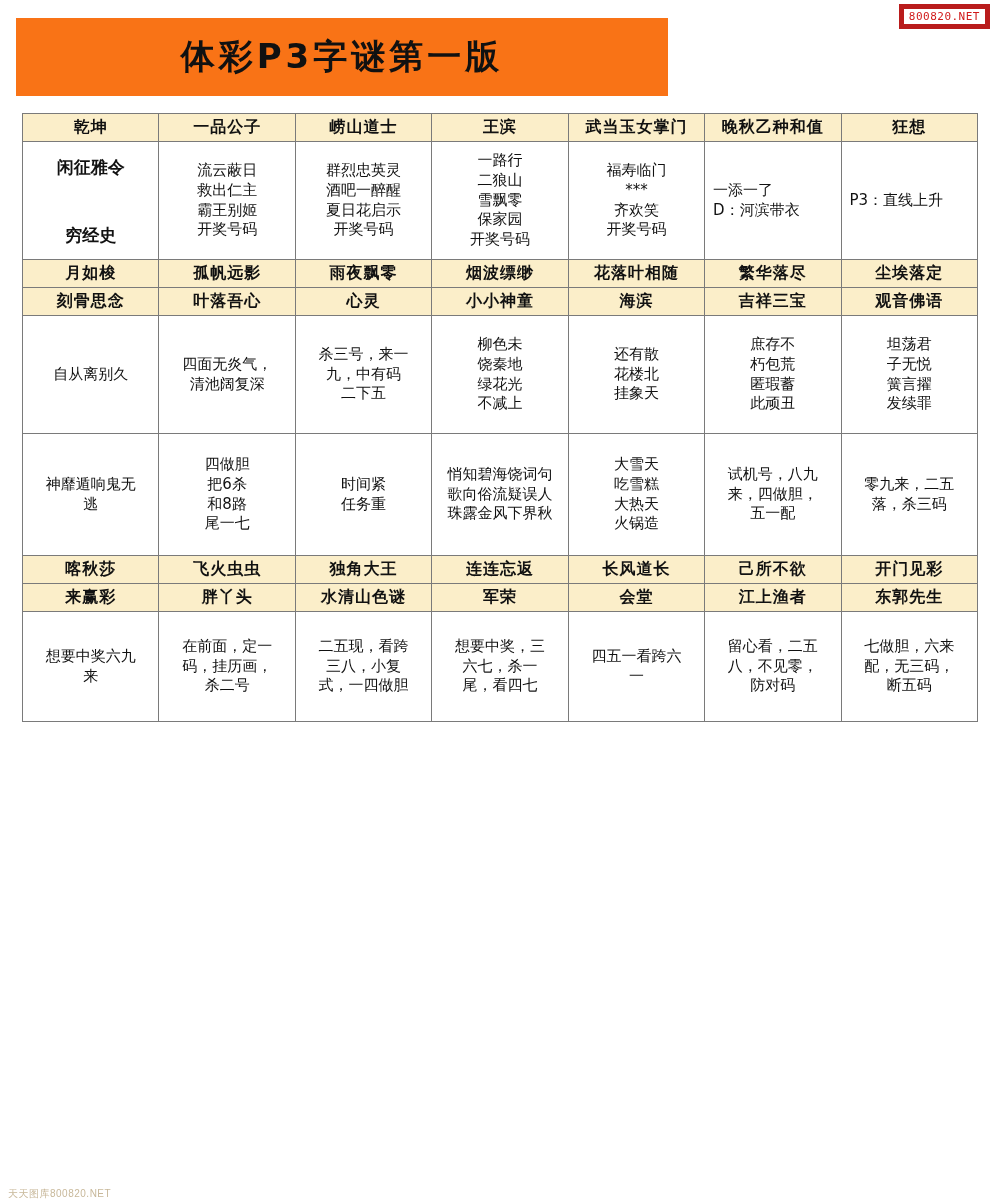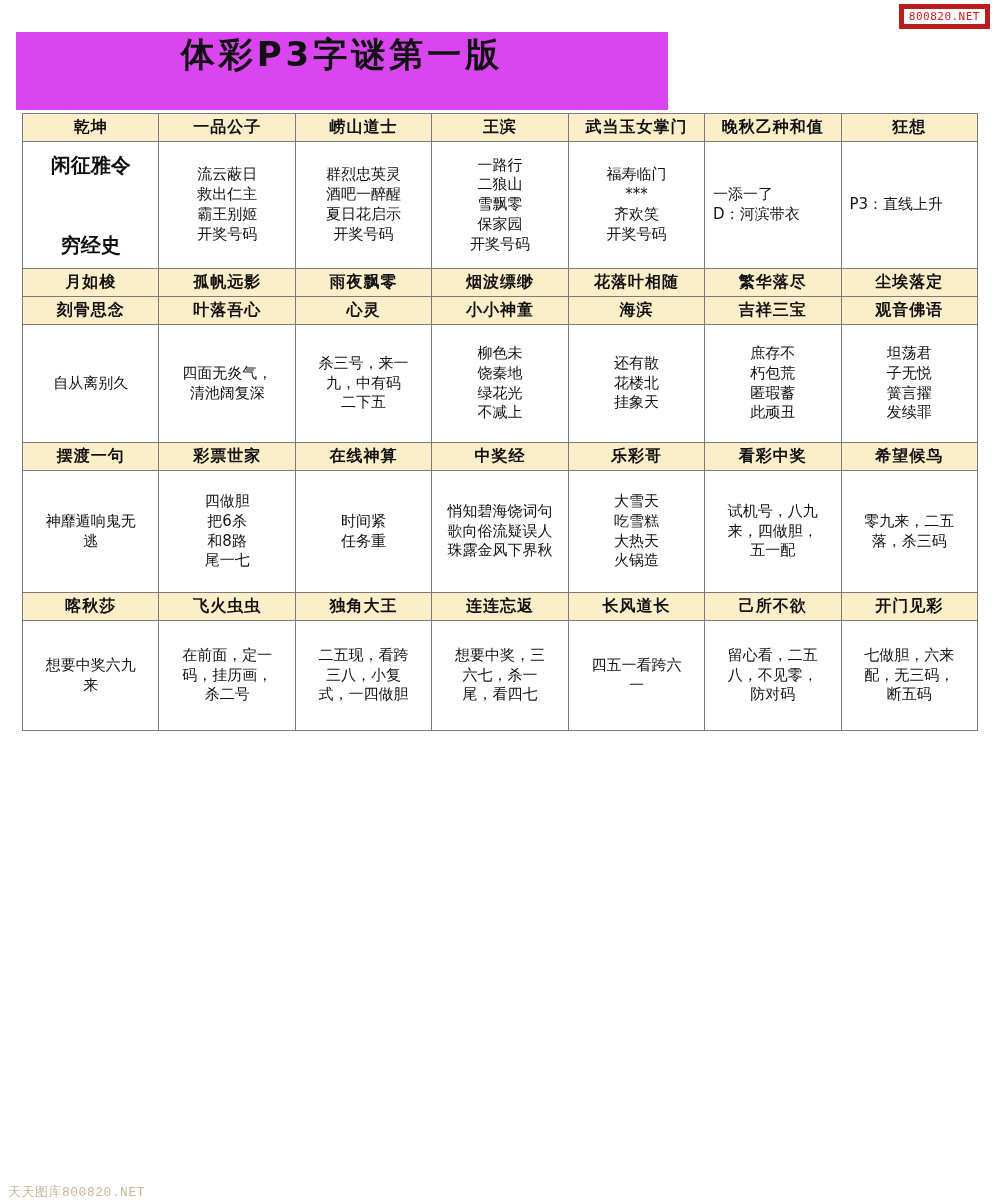--- a/index.html
+++ b/index.html
@@ -31,33 +31,33 @@
     padding: 1px 5px;
     letter-spacing: 0.5px;
     background: #fff;
     font-family: "DejaVu Sans Mono", "Liberation Mono", monospace;
   }
   .watermark-bottom {
     position: absolute;
     bottom: 2px;
     left: 8px;
     color: #c8b89a;
-    font-size: 13px;
+    font-size: 10px;
     letter-spacing: 0.5px;
-    font-family: Liberation Mono, monospace;
+    font-family: Liberation Sans, sans-serif;
   }
   .title-band {
     position: absolute;
     left: 16px;
-    top: 32px;
+    top: 18px;
     width: 652px;
     height: 78px;
-    background: #d946ef;
+    background: #f97316;
     display: flex;
-    align-items: flex-start;
+    align-items: center;
     justify-content: center;
   }
   .title-band .title {
     font-size: 34px;
     font-weight: bold;
     color: #111;
     letter-spacing: 4px;
     font-family: "DejaVu Sans", "Liberation Sans", sans-serif;
   }
   table.grid {
@@ -90,21 +90,21 @@
     line-height: 1.32;
     white-space: pre-line;
   }
   tr.body-row td { height: 118px; }
   tr.body-row.r2 td { height: 116px; }
   tr.body-row.r3 td { height: 118px; }
   tr.body-row.r4 td { height: 122px; }
   tr.body-row.r5 td { height: 118px; }
   tr.body-row.r6 td { height: 110px; }
   td.body.left { text-align: left; padding-left: 8px; }
-  td.body.big { font-size: 20px; line-height: 2.0; font-weight: bold; }
+  td.body.big { font-size: 17px; line-height: 2.0; font-weight: bold; }
 </style>
 </head>
 <body>
 
 <div class="page">
 
   <div class="watermark-top">800820.NET</div>
 
   <div class="title-band">
     <div class="title">体彩P3字谜第一版</div>
@@ -180,29 +180,20 @@
 挂象天</td>
           <td class="body">庶存不
 朽包荒
 匿瑕蓄
 此顽丑</td>
           <td class="body">坦荡君
 子无悦
 簧言擢
 发续罪</td>
         </tr>
-        <tr class="head-row">
-          <td class="head">摆渡一句</td>
-          <td class="head">彩票世家</td>
-          <td class="head">在线神算</td>
-          <td class="head">中奖经</td>
-          <td class="head">乐彩哥</td>
-          <td class="head">看彩中奖</td>
-          <td class="head">希望候鸟</td>
-        </tr>
         <tr class="body-row r4">
           <td class="body">神靡遁响鬼无
 逃</td>
           <td class="body">四做胆
 把6杀
 和8路
 尾一七</td>
           <td class="body">时间紧
 任务重</td>
           <td class="body">悄知碧海饶词句
@@ -220,20 +211,29 @@
         </tr>
         <tr class="head-row">
           <td class="head">喀秋莎</td>
           <td class="head">飞火虫虫</td>
           <td class="head">独角大王</td>
           <td class="head">连连忘返</td>
           <td class="head">长风道长</td>
           <td class="head">己所不欲</td>
           <td class="head">开门见彩</td>
         </tr>
+        <tr class="head-row">
+          <td class="head">来赢彩</td>
+          <td class="head">胖丫头</td>
+          <td class="head">水清山色谜</td>
+          <td class="head">军荣</td>
+          <td class="head">会堂</td>
+          <td class="head">江上渔者</td>
+          <td class="head">东郭先生</td>
+        </tr>
         <tr class="body-row r6">
           <td class="body">想要中奖六九
 来</td>
           <td class="body">在前面，定一
 码，挂历画，
 杀二号</td>
           <td class="body">二五现，看跨
 三八，小复
 式，一四做胆</td>
           <td class="body">想要中奖，三

